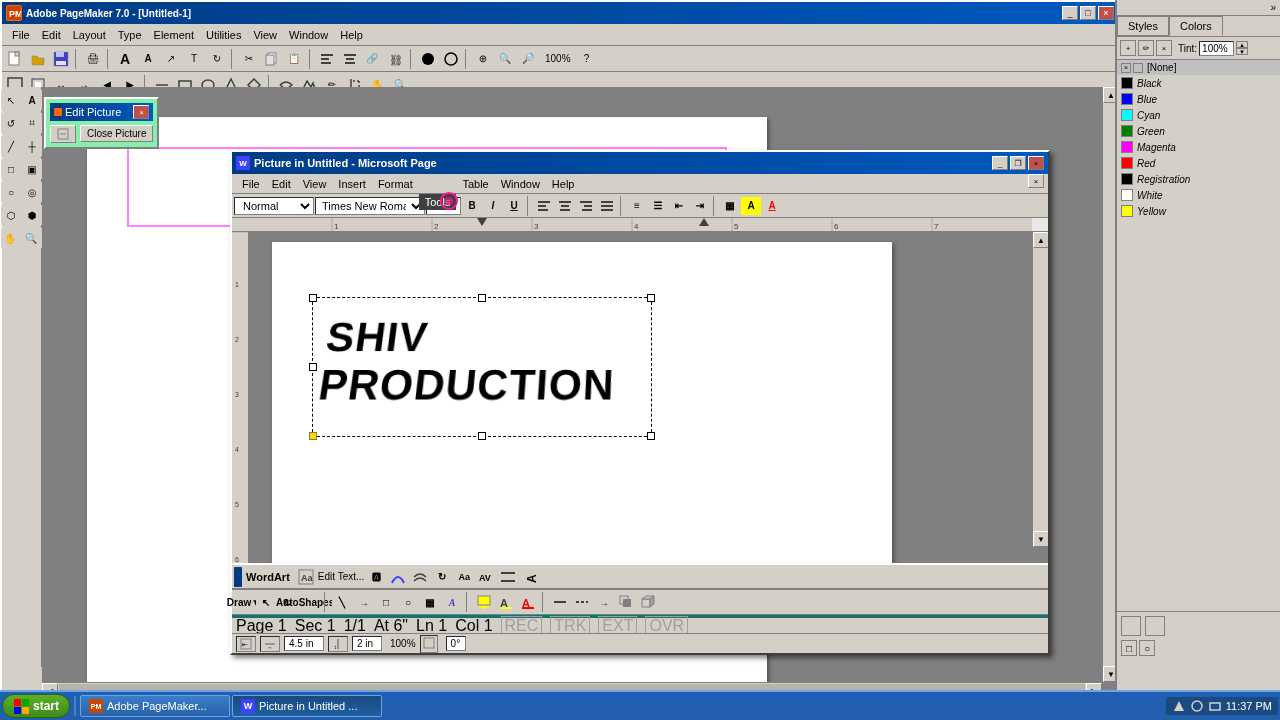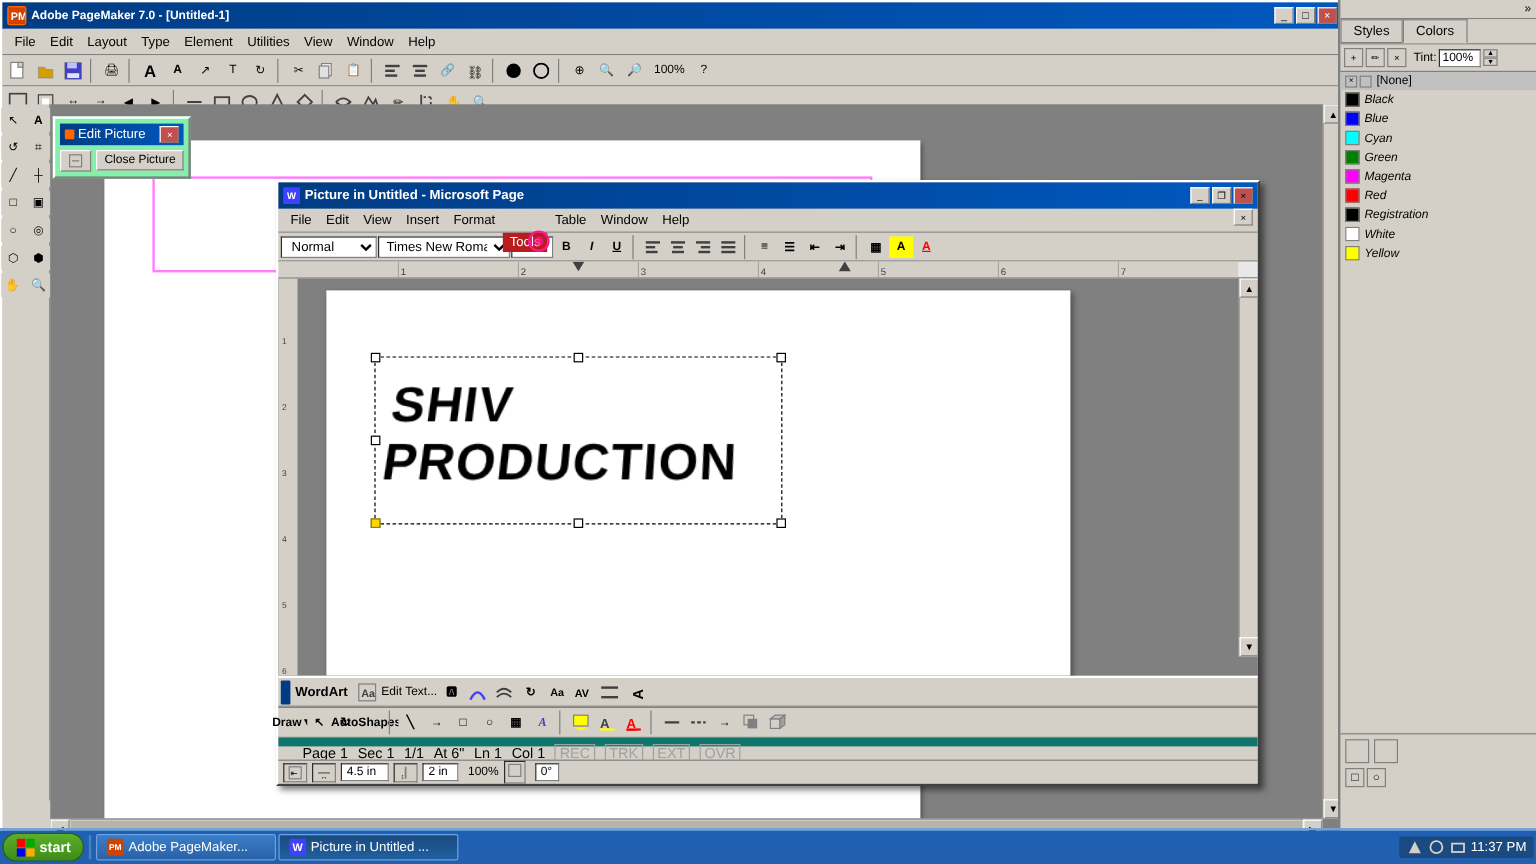--- a/index.html
+++ b/index.html
@@ -57,21 +57,21 @@
     .word-window { position: absolute; top: 150px; left: 230px; width: 820px; height: 505px; background: #d4d0c8; border: 2px solid #fff; border-right-color: #404040; border-bottom-color: #404040; box-shadow: 3px 3px 5px rgba(0,0,0,0.5); z-index: 20; }
     .word-title { background: linear-gradient(to right, #003c84, #0058bf); height: 22px; display: flex; align-items: center; justify-content: space-between; padding: 0 4px; }
     .word-title-left { display: flex; align-items: center; gap: 4px; }
     .word-title-icon { width: 14px; height: 14px; background: #4040ff; border-radius: 1px; font-size: 8px; display: flex; align-items: center; justify-content: center; color: white; font-weight: bold; }
     .word-title-text { color: white; font-size: 11px; font-weight: bold; }
     .word-title-btns { display: flex; gap: 2px; }
     .word-menu { background: #d4d0c8; height: 20px; display: flex; align-items: center; padding: 0 4px; border-bottom: 1px solid #808080; }
     .word-toolbar { background: #d4d0c8; height: 24px; display: flex; align-items: center; padding: 0 2px; border-bottom: 1px solid #808080; gap: 1px; }
     .word-ruler { background: #e8e8e8; height: 14px; border-bottom: 1px solid #808080; position: relative; margin-left: 0; }
     .selection-handle { position: absolute; width: 8px; height: 8px; background: white; border: 1px solid #000; }
-    .word-status { background: #d4d0c8; height: 18px; display: flex; align-items: center; padding: 0 20px; border-top: 7px solid #0f766e; font-size: 12px; gap: 8px; }
+    .word-status { background: #d4d0c8; height: 18px; display: flex; align-items: center; padding: 0 4px; border-top: 3px solid #0f766e; font-size: 16px; gap: 8px; }
     .word-bottom-bar { background: #d4d0c8; height: 20px; display: flex; align-items: center; border-top: 1px solid #808080; font-size: 10px; padding: 0 4px; gap: 4px; }
     .style-dropdown { background: white; border: 1px inset #808080; padding: 1px 4px; font-size: 11px; width: 80px; height: 18px; }
     .font-dropdown { background: white; border: 1px inset #808080; padding: 1px 2px; font-size: 11px; width: 110px; height: 18px; }
     .size-dropdown { background: white; border: 1px inset #808080; padding: 1px 2px; font-size: 11px; width: 35px; height: 18px; }
     .word-btn { width: 20px; height: 18px; background: #d4d0c8; border: 1px solid transparent; display: flex; align-items: center; justify-content: center; font-size: 10px; font-weight: bold; cursor: pointer; }
 
     
     .taskbar { position: absolute; bottom: 0; left: 0; width: 1280px; height: 30px; background: linear-gradient(to bottom, #1f5fb4, #235fad); border-top: 2px solid #6ca3e0; display: flex; align-items: center; gap: 2px; padding: 0 2px; z-index: 100; }
     .start-btn { background: linear-gradient(to bottom, #5dae29, #3d8c18); border: 1px solid #2a6010; border-radius: 12px; padding: 2px 10px; font-size: 12px; font-weight: bold; color: white; display: flex; align-items: center; gap: 4px; cursor: pointer; height: 24px; }
     .taskbar-item { background: linear-gradient(to bottom, #3a7ec8, #2962a8); border: 1px solid #6ca3e0; padding: 2px 8px; color: white; font-size: 11px; cursor: pointer; height: 22px; display: flex; align-items: center; gap: 4px; min-width: 150px; border-radius: 2px; }
@@ -442,21 +442,21 @@
 
     <div class="word-menu">
       <div style="position:absolute;right:4px;top:22px;">
         <div class="wt-btn">×</div>
       </div>
       <span class="menu-item">File</span>
       <span class="menu-item">Edit</span>
       <span class="menu-item">View</span>
       <span class="menu-item">Insert</span>
       <span class="menu-item">Format</span>
-      <span class="menu-item" style="background:#b91c1c;color:white;position:relative;margin-top:36px;">
+      <span class="menu-item" style="background:#404040;color:white;position:relative;margin-top:36px;">
         Tools
         
         <div style="position:absolute;top:-3px;left:20px;width:20px;height:20px;z-index:50;">
           <svg width="20" height="20" viewBox="0 0 20 20">
             <circle cx="10" cy="10" r="8" fill="none" stroke="#ff1493" stroke-width="2"></circle>
             <circle cx="10" cy="10" r="4" fill="#ff1493" opacity="0.7"></circle>
           </svg>
         </div>
       </span>
       <span class="menu-item">Table</span>

